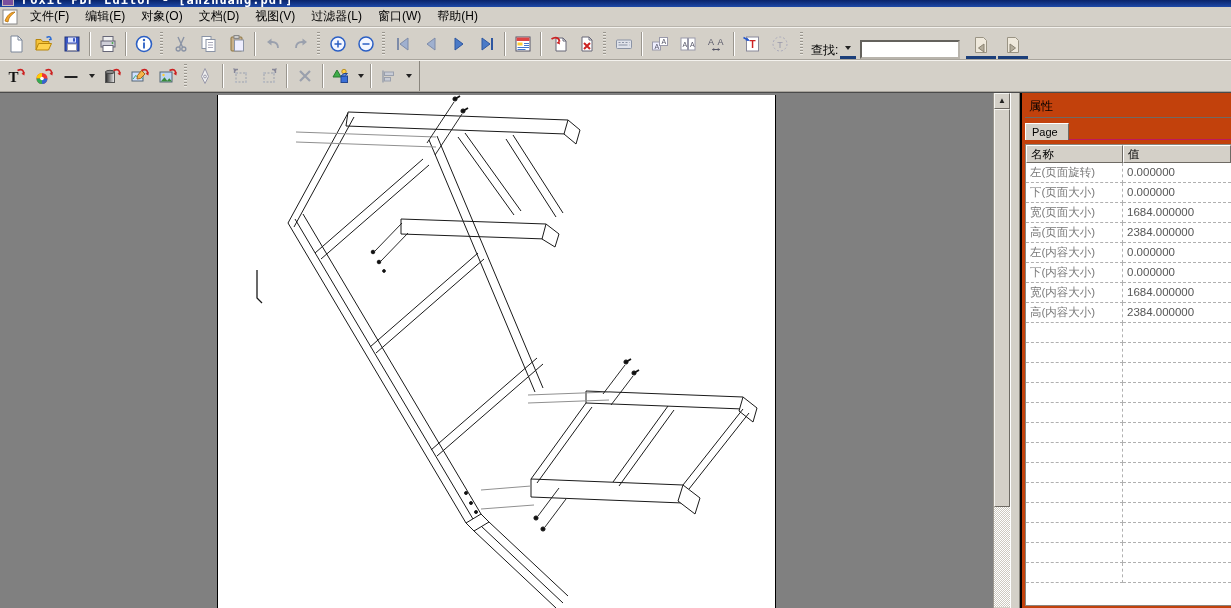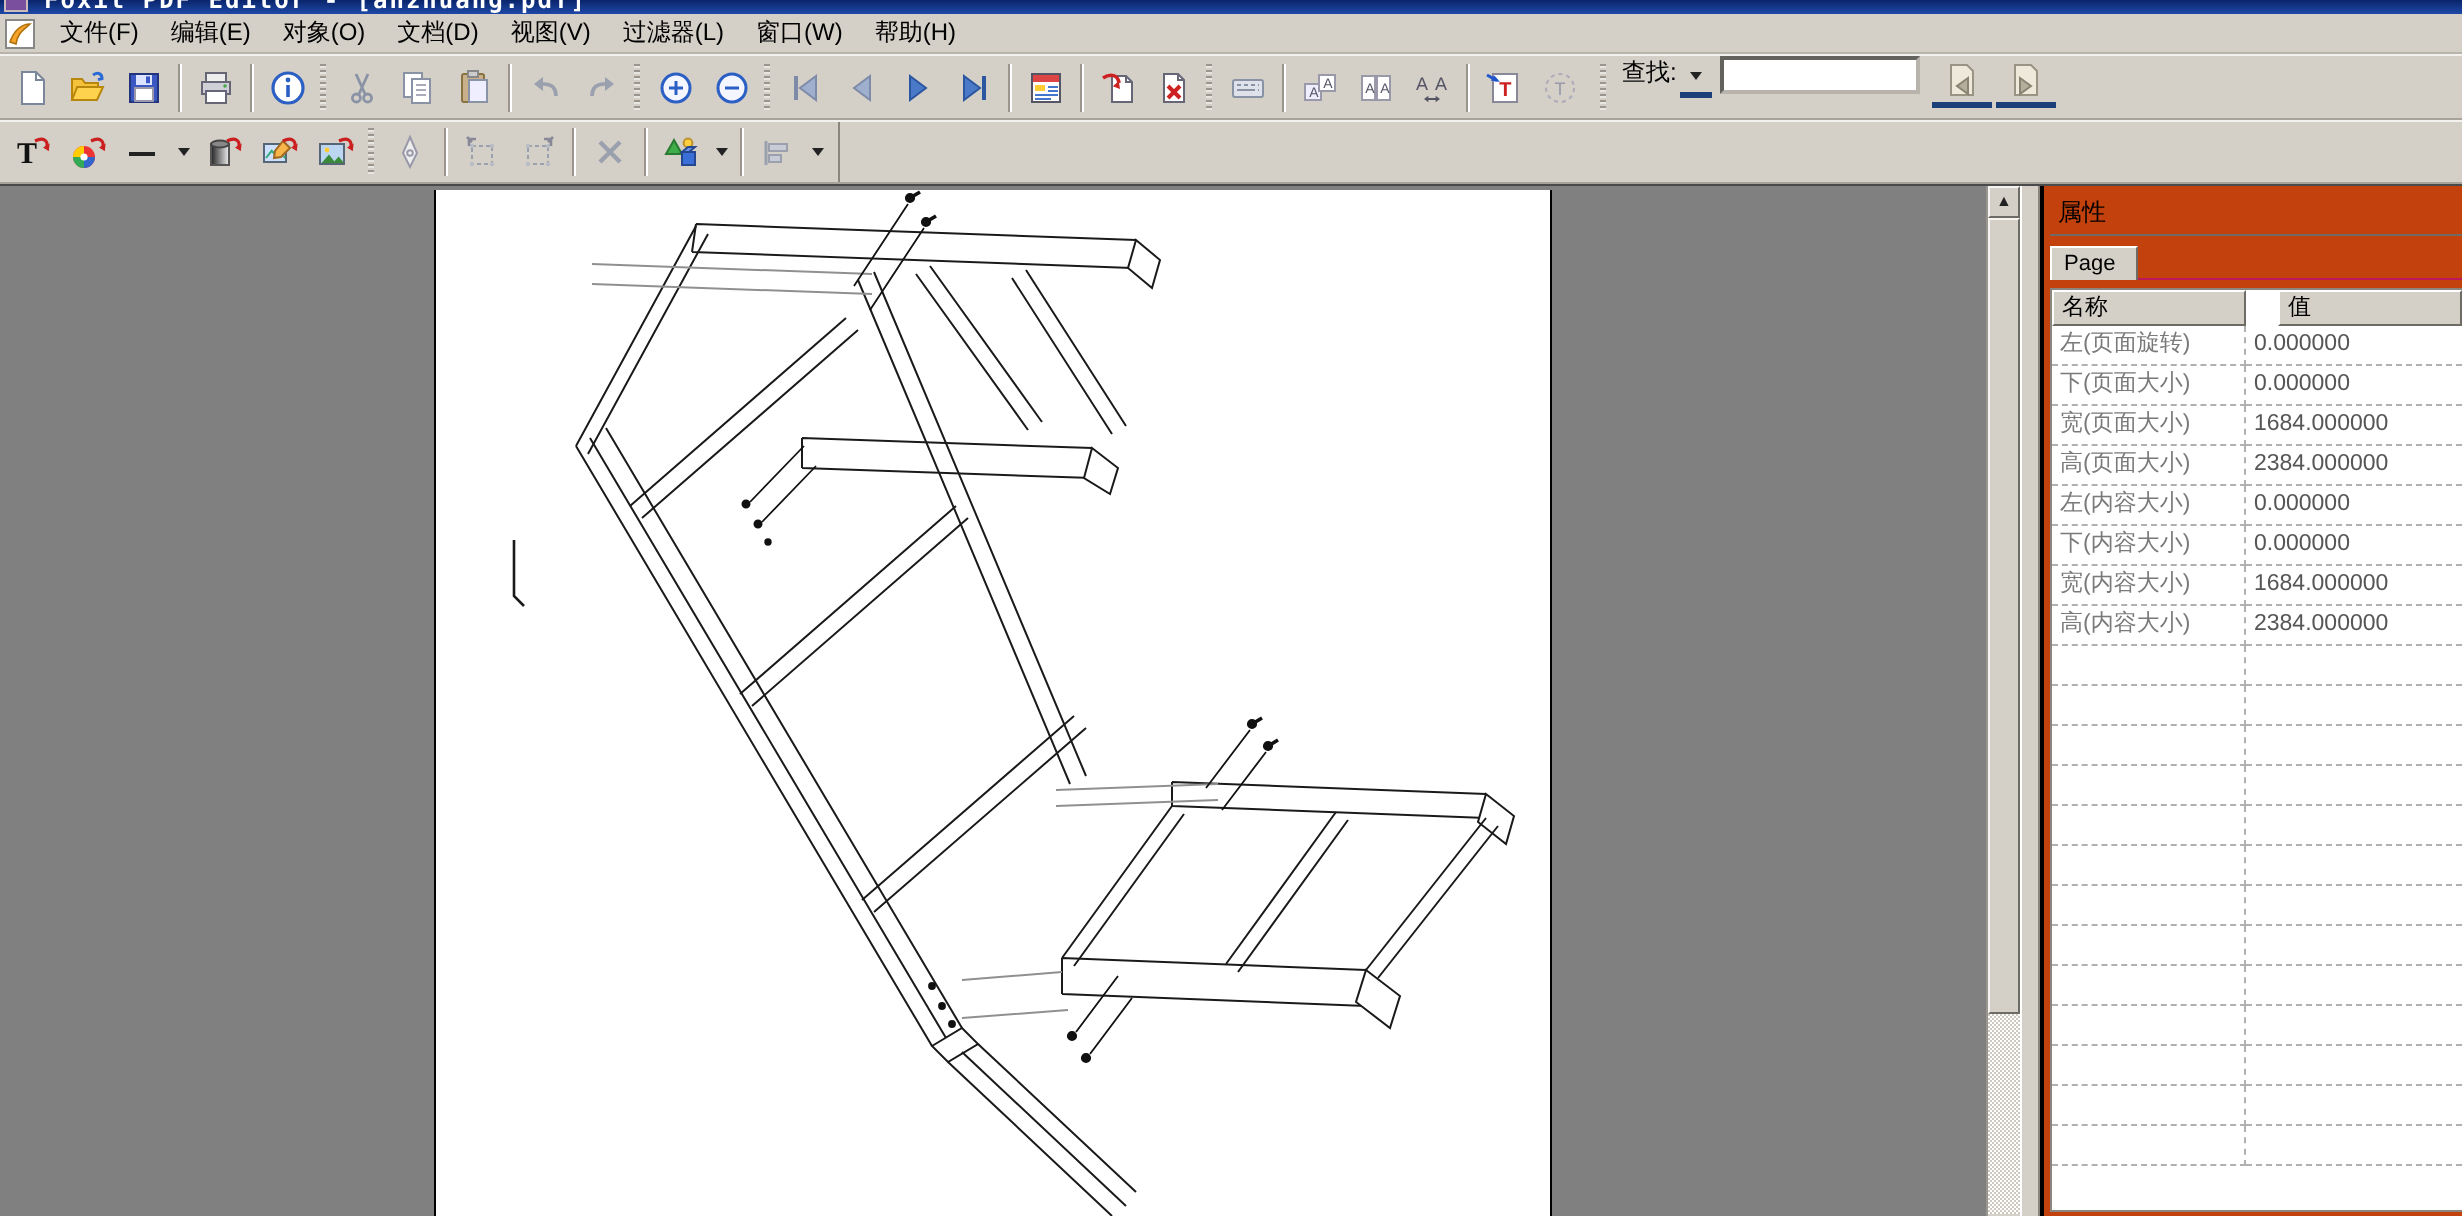--- a/index.html
+++ b/index.html
@@ -22,21 +22,21 @@
   .toolbar { background:#d4d0c8; display:flex; align-items:center; border-bottom:1px solid #a8a49c; border-top:1px solid #f4f2ee; }
   .toolbar.row1 { height:33px; }
   .toolbar.row2 { height:32px; }
   .band { display:flex; align-items:center; height:100%; padding:0 4px 0 2px; border-right:1px solid #8a867e; }
   .tb-btn { width:28px; height:26px; display:flex; align-items:center; justify-content:center; border:1px solid transparent; }
   .tb-sep { width:2px; height:24px; margin:0 3px; border-left:1px solid #9a968e; border-right:1px solid #fff; }
   .tb-grip { width:5px; height:24px; margin:0 3px 0 1px;
       background-image:repeating-linear-gradient(#9a968e 0 1px, #e8e6e0 1px 2px, transparent 2px 3px);
       background-size:3px 100%; background-repeat:no-repeat; background-position:1px 0; }
   .dd-arrow { width:0; height:0; border-left:3px solid transparent; border-right:3px solid transparent; border-top:4px solid #222; margin:0 3px; }
-  .find-wrap { display:flex; align-items:flex-start; height:100%; }
+  .find-wrap { display:flex; align-items:flex-end; height:100%; }
   .find-label { margin:0 2px 0 4px; }
   .find-dd { padding:8px 2px 6px 2px; border-bottom:3px solid #1c3f7a; display:flex; align-items:center; }
   .find-input { width:100px; height:19px; border:1px solid #7f9db9; border-top:2px solid #5a6; border-top-color:#848; background:#fff; margin:0 4px; outline:none; font-size:12px;
       border:2px inset #b8b4ac; }
   .find-btn { width:30px; height:26px; display:flex; align-items:center; justify-content:center; border-bottom:3px solid #1c3f7a; margin-left:2px; }
 
   
   .main { position:relative; height:516px; border-top:1px solid #4a4a4a; background:#d4d0c8; }
   .workspace { position:absolute; left:0; top:0; width:993px; height:515px; background:#808080; overflow:hidden; }
   .page { position:absolute; left:217px; top:2px; width:559px; height:513px; background:#fff; border-left:1px solid #000; border-right:1px solid #000; }
@@ -53,21 +53,21 @@
 
   
   .divider { position:absolute; left:1010px; top:0; width:10px; height:515px; background:#d4d0c8; border-left:1px solid #fff; border-right:1px solid #8a867e; }
   .panel { position:absolute; left:1020px; top:0; width:211px; height:515px; background:#c2410c; border-left:2px solid #000; padding:3px 0 0 3px; }
   .panel-title { display:inline-block; padding:2px 10px 2px 4px; font-size:12px; color:#000; }
   .panel-title-row { border-bottom:1px solid #6e6a64; }
   .tabrow { height:21px; display:flex; align-items:flex-end; border-bottom:1px solid #be185d; margin-top:1px; }
   .tab { padding:2px 10px 2px 6px; background:#d4d0c8; border:1px solid; border-color:#fff #6e6a64 #d4d0c8 #fff; border-bottom:none; font-size:11px; position:relative; top:1px; }
   .ptable { margin-top:4px; margin-right:0; background:#fff; border:1px solid #8a867e; border-right:none; height:462px; overflow:hidden; }
   .prow { display:flex; height:20px; line-height:19px; }
-  .prow.head { height:18px; line-height:16px;gap:16px; }
+  .prow.head { height:18px; line-height:16px; }
   .pcell { overflow:hidden; white-space:nowrap; padding-left:4px; font-size:11.5px; border-bottom:1px dashed #b0b0b0; }
   .pcell.name { width:97px; border-right:1px dashed #b0b0b0; color:#7a7a7a; }
   .pcell.val  { flex:1; color:#565656; }
   .prow.head .pcell { background:#d4d0c8; color:#000; border:1px solid; border-color:#fff #6e6a64 #6e6a64 #fff; font-size:11.5px; }
   .prow.head .pcell.name { border-right-color:#6e6a64; }
 </style>
 </head>
 <body>
 
 <div class="app">

